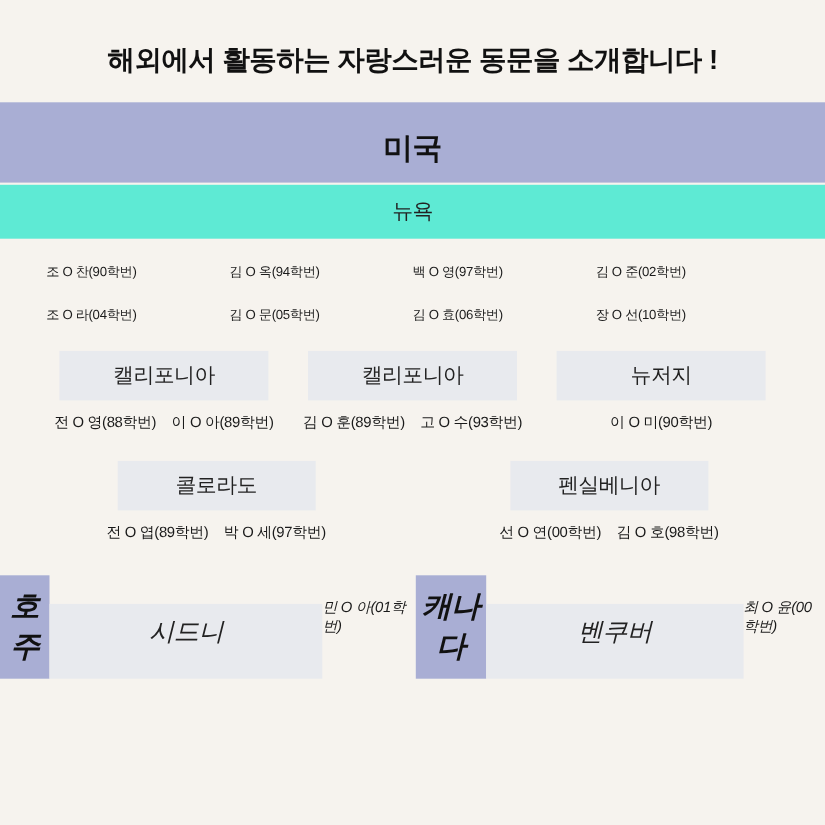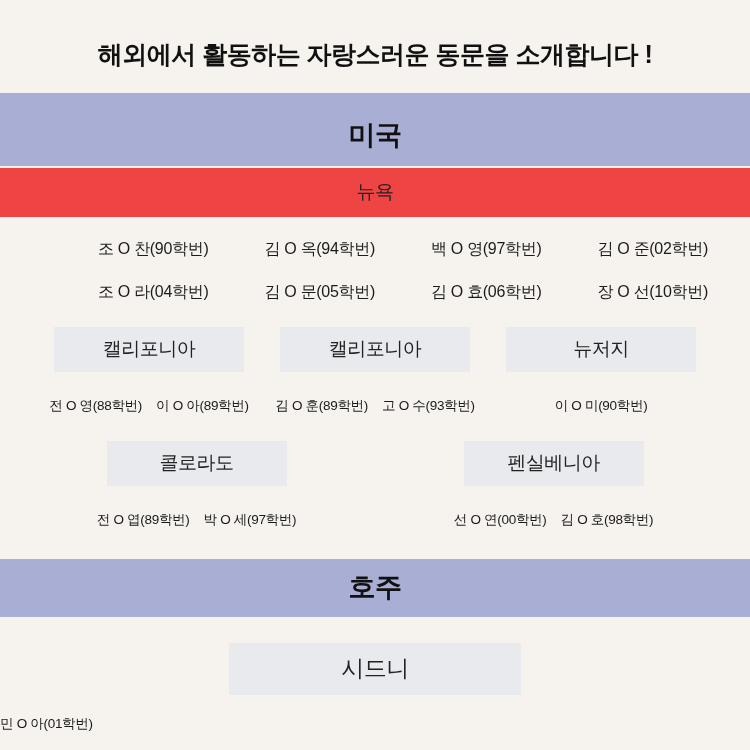--- a/index.html
+++ b/index.html
@@ -38,40 +38,40 @@
     color: #111111;
     text-align: center;
     font-size: 27px;
     font-weight: bold;
     letter-spacing: -0.5px;
     padding: 24px 0 13px 0;
   }
 
   
   .region-bar-full {
-    background: #ef4444;
+    background: #5eead4;
     text-align: center;
     font-size: 19px;
     letter-spacing: -0.5px;
     color: #222222;
     padding: 11px 0 12px 0;
     margin-top: 2px;
   }
 
   
   .names-row {
     display: flex;
     justify-content: space-between;
     padding: 0 42px;
     margin-top: 22px;
   }
   .names-row .name-cell {
     flex: 1 1 0;
-    text-align: right;
-    font-size: 16px;
+    text-align: left;
+    font-size: 12px;
     letter-spacing: -0.3px;
     color: #1b1b1b;
     white-space: nowrap;
   }
 
   
   .state-cols {
     display: flex;
     margin-top: 24px;
     padding: 0 36px;
@@ -86,21 +86,21 @@
   .state-chip {
     background: #e8eaee;
     font-size: 19px;
     letter-spacing: -0.5px;
     color: #222222;
     text-align: center;
     padding: 9px 0 10px 0;
     width: 190px;
   }
   .state-names {
-    margin-top: 25px;
+    margin-top: 11px;
     display: flex;
     justify-content: center;
     gap: 14px;
     font-size: 13.5px;
     letter-spacing: -0.3px;
     white-space: nowrap;
   }
 
   
   .state-cols-2 {
@@ -117,21 +117,21 @@
 
   
   .country-split {
     display: flex;
     margin-top: 30px;
     gap: 6px;
   }
   .country-half {
     flex: 1 1 0;
     display: flex;
-    flex-direction: column;
+    font-style: italic;
   }
   .country-half .country-banner {
     padding: 10px 0 12px 0;
     font-size: 27px;
   }
   .half-region {
     background: #e8eaee;
     text-align: center;
     font-size: 23px;
     letter-spacing: -0.5px;
@@ -212,15 +212,20 @@
       </div>
     </div>
   </div>
 
   <div class="country-split">
     <div class="country-half">
       <div class="country-banner">호주</div>
       <div class="half-region">시드니</div>
       <div class="half-names">민 O 아(01학번)</div>
     </div>
+    <div class="country-half">
+      <div class="country-banner">캐나다</div>
+      <div class="half-region">벤쿠버</div>
+      <div class="half-names">최 O 윤(00학번)</div>
+    </div>
   </div>
 
 </div>
 
 </body></html>

